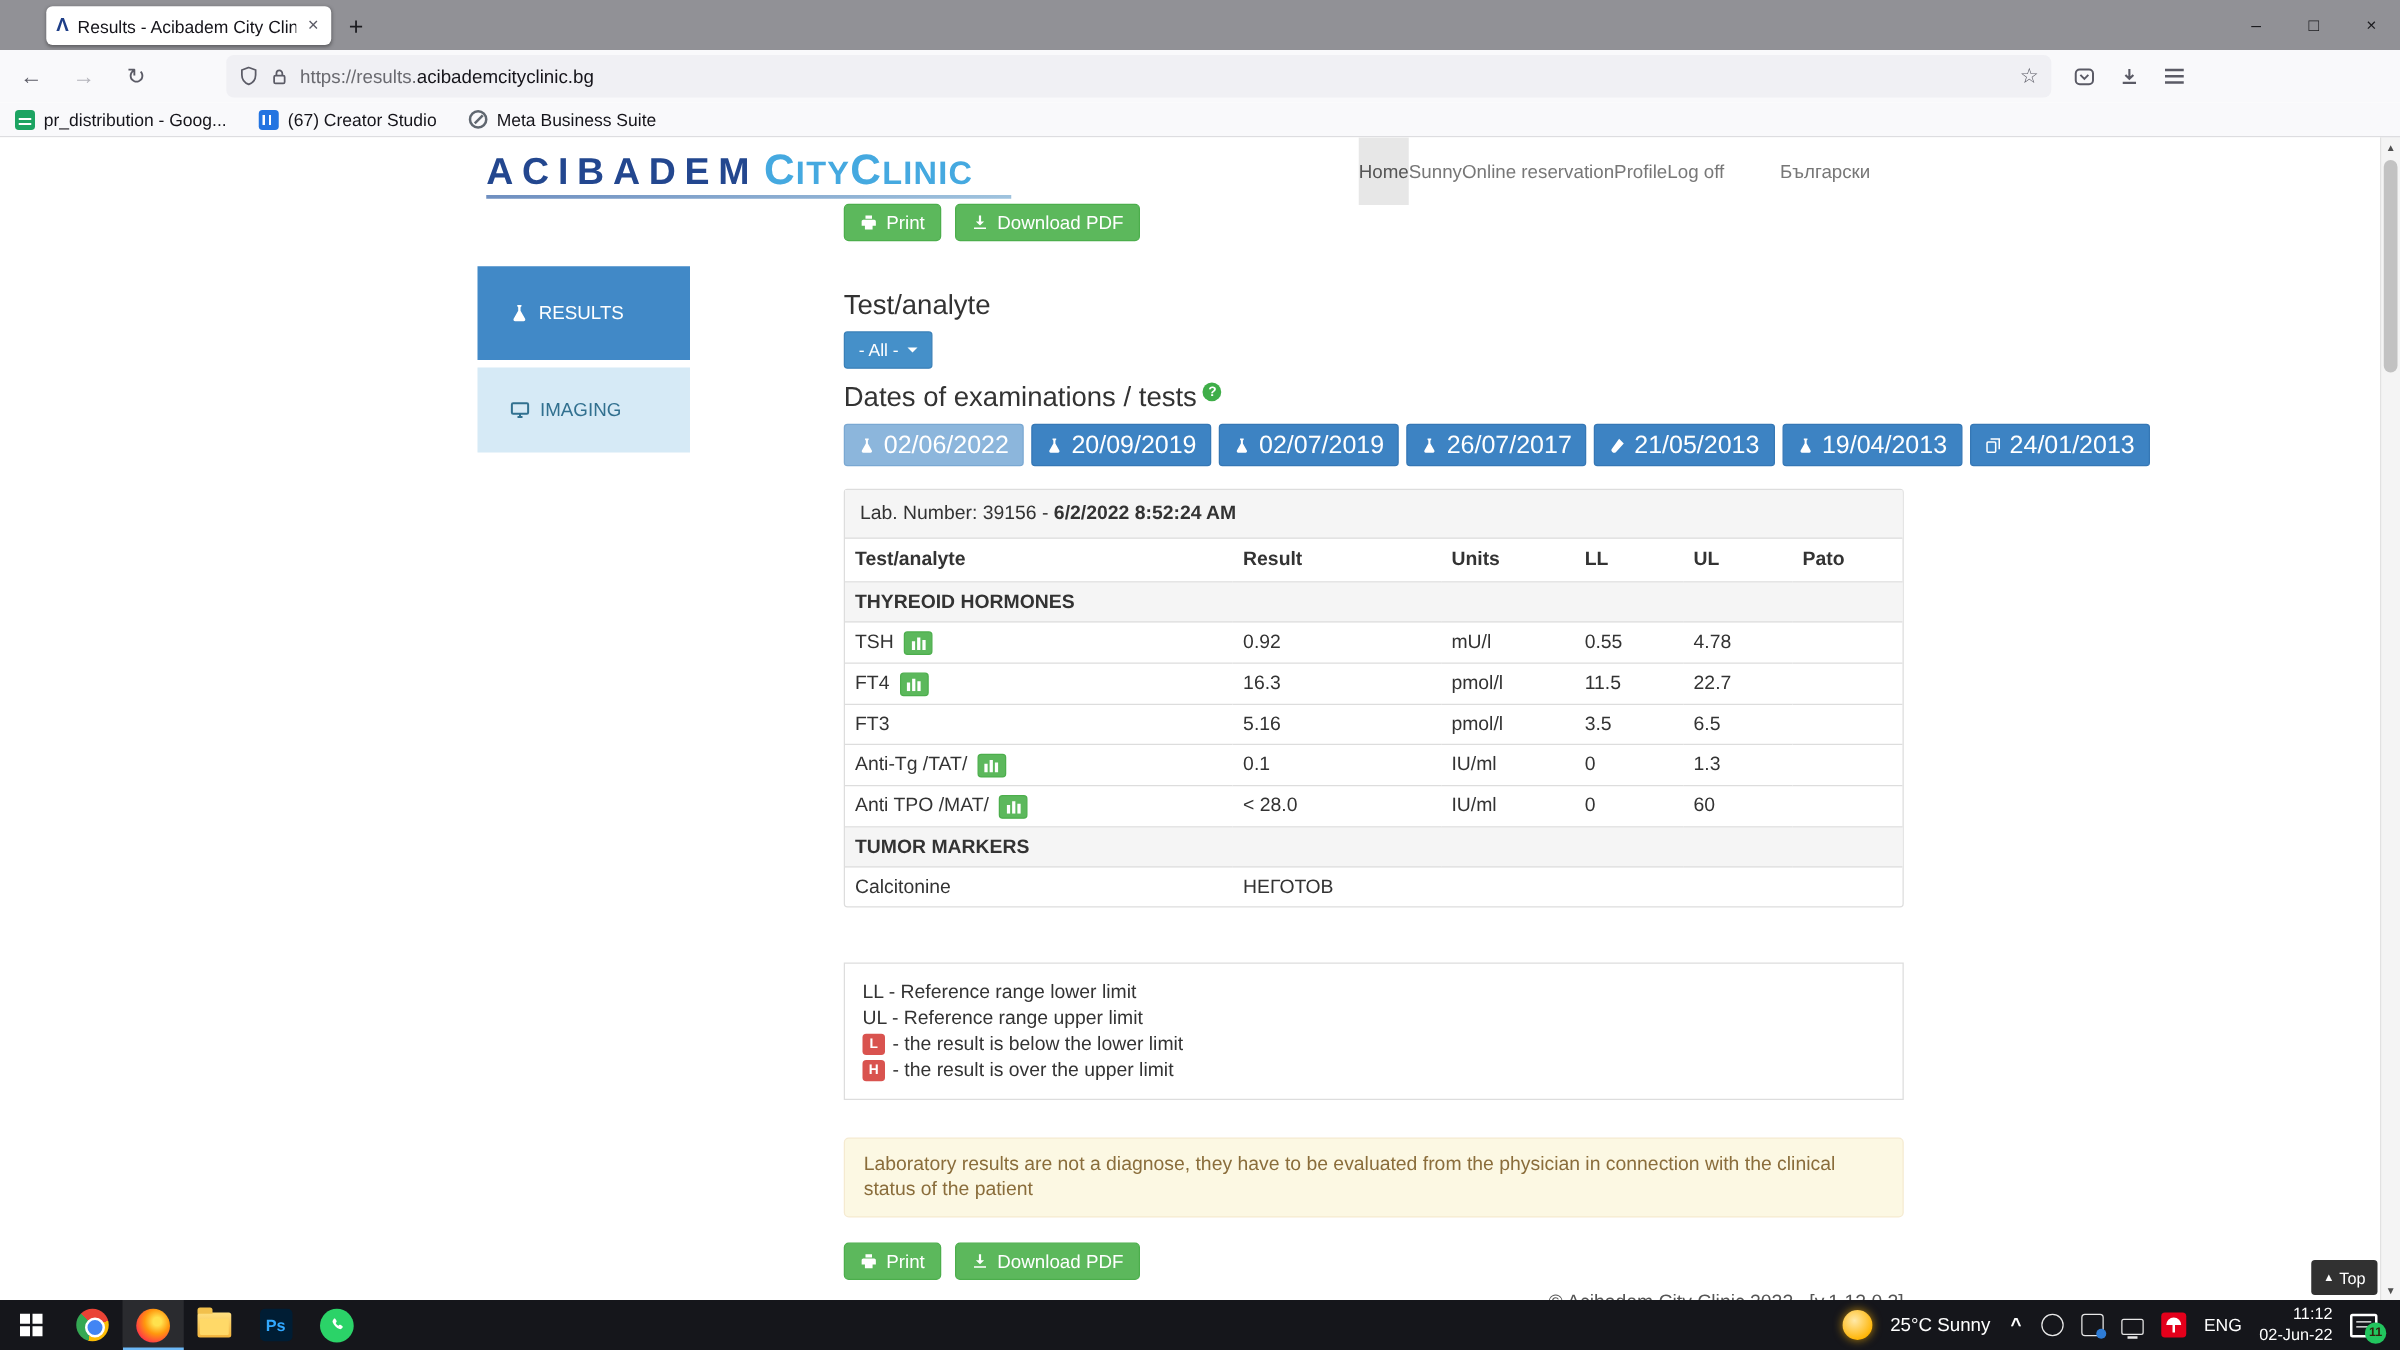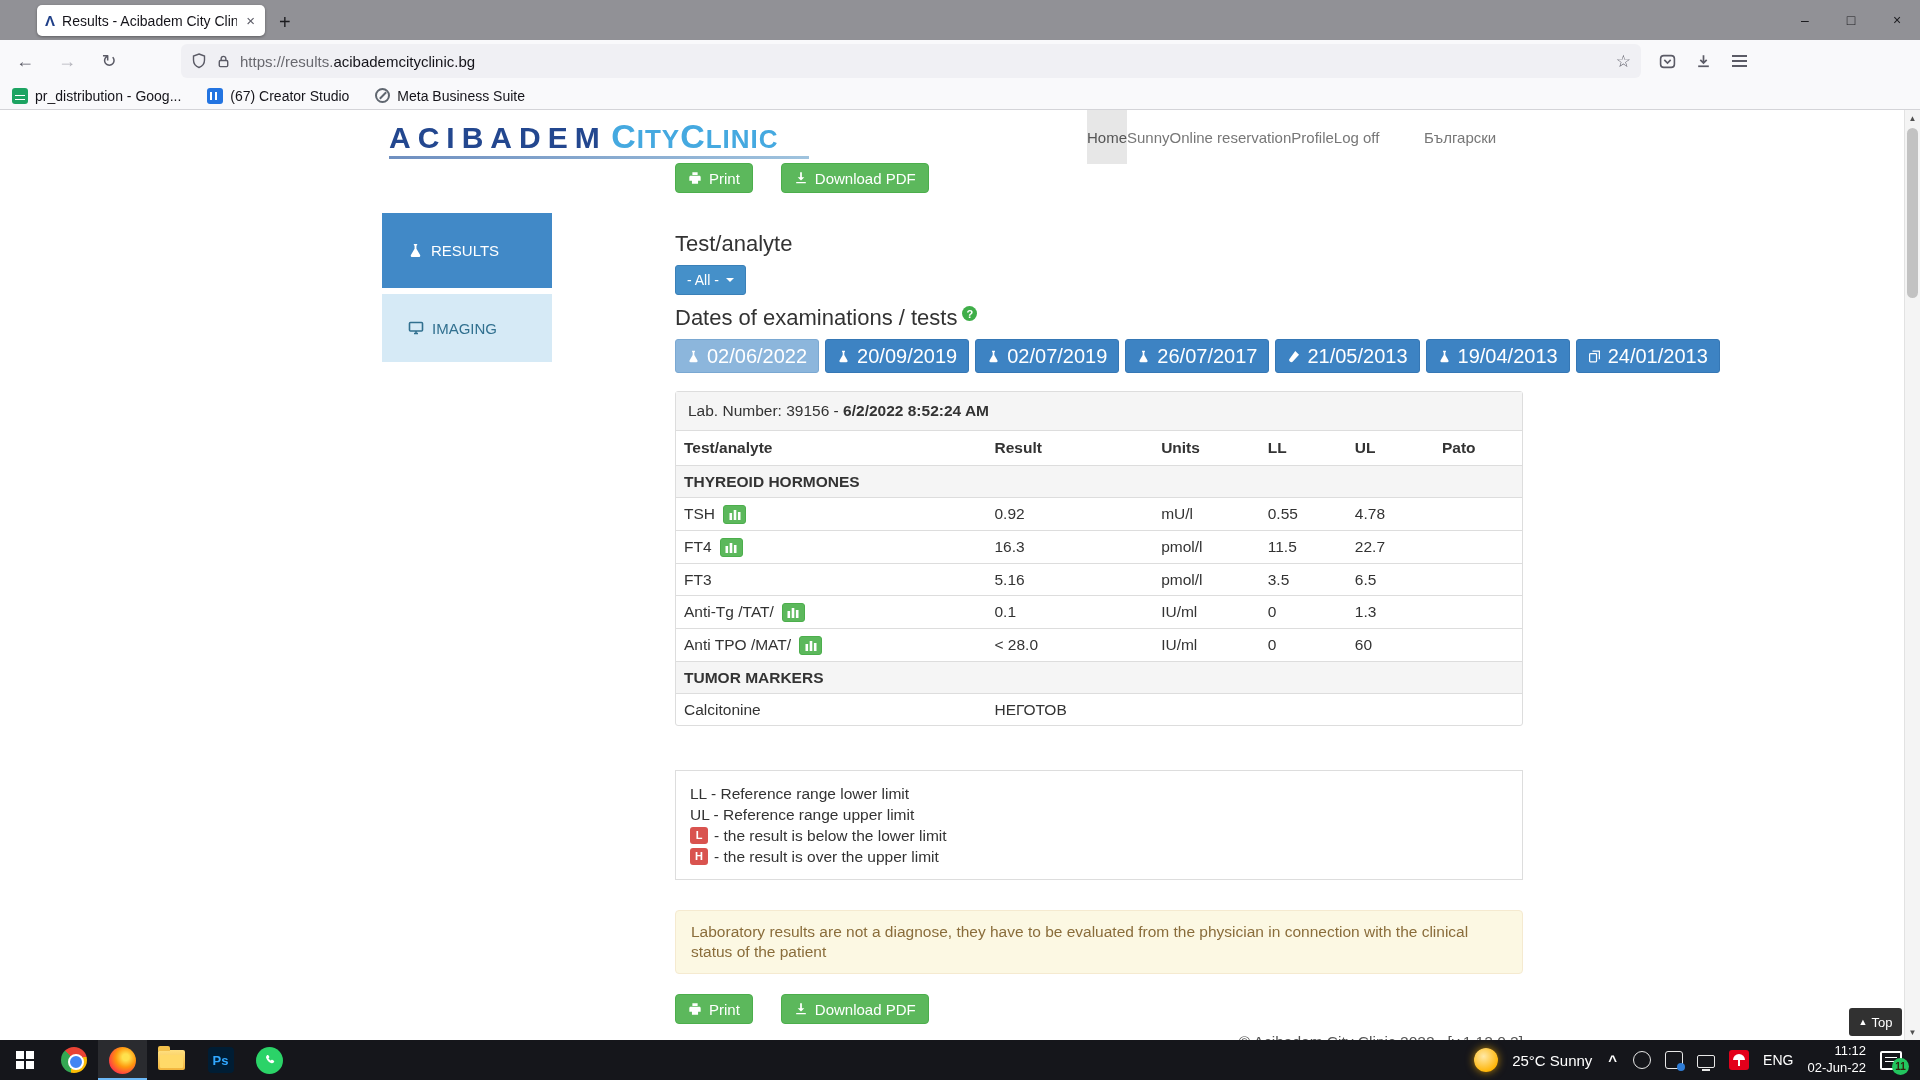--- a/index.html
+++ b/index.html
@@ -57,21 +57,21 @@
   .lang-link { position: absolute; left: 1424px; top: 0; height: 54px; display: flex; align-items: center; font-size: 15px; color: #777; }
 
   
   .side { position: absolute; left: 382px; top: 103px; width: 170px; }
   .side-item { display: flex; align-items: center; gap: 8px; padding-left: 26px; font-size: 15px; }
   .side-results { height: 75px; background: #4189c7; color: #fff; margin-bottom: 6px; }
   .side-imaging { height: 68px; background: #d6eaf6; color: #31708f; }
 
   
   .main { position: absolute; left: 675px; top: 53px; width: 848px; }
-  .btn-row { display: flex; gap: 28px; }
+  .btn-row { display: flex; gap: 11px; }
   .btn-green { display: inline-flex; align-items: center; gap: 7px; height: 30px; padding: 0 12px; background: #5cb85c; border: 1px solid #4cae4c; border-radius: 4px; color: #fff; font-size: 15px; }
   .h2 { margin-top: 38px; font-size: 22px; color: #333; font-weight: 400; line-height: 26px; }
   .h2.dates { margin-top: 10px; display: flex; align-items: flex-start; gap: 5px; }
   .help-circle { width: 15px; height: 15px; border-radius: 50%; background: #3fae49; color: #fff; font-size: 11px; font-weight: bold; display: inline-flex; align-items: center; justify-content: center; margin-top: 1px; }
   .all-btn { margin-top: 8px; height: 30px; padding: 0 11px; background: #4590c9; border: 1px solid #3a80b8; border-radius: 3px; color: #fff; font-size: 14px; display: inline-flex; align-items: center; gap: 7px; }
   .caret-down { width: 0; height: 0; border-left: 4px solid transparent; border-right: 4px solid transparent; border-top: 4px solid #fff; }
   .dates-row { margin-top: 8px; display: flex; gap: 6px; }
   .date-btn { height: 34px; padding: 0 11px; border-radius: 3px; color: #fff; font-size: 20px; display: inline-flex; align-items: center; gap: 7px; background: #3d83c3; border: 1px solid #3577b5; }
   .date-btn.active { background: #8cb6dc; border-color: #7aa8d2; }
 

